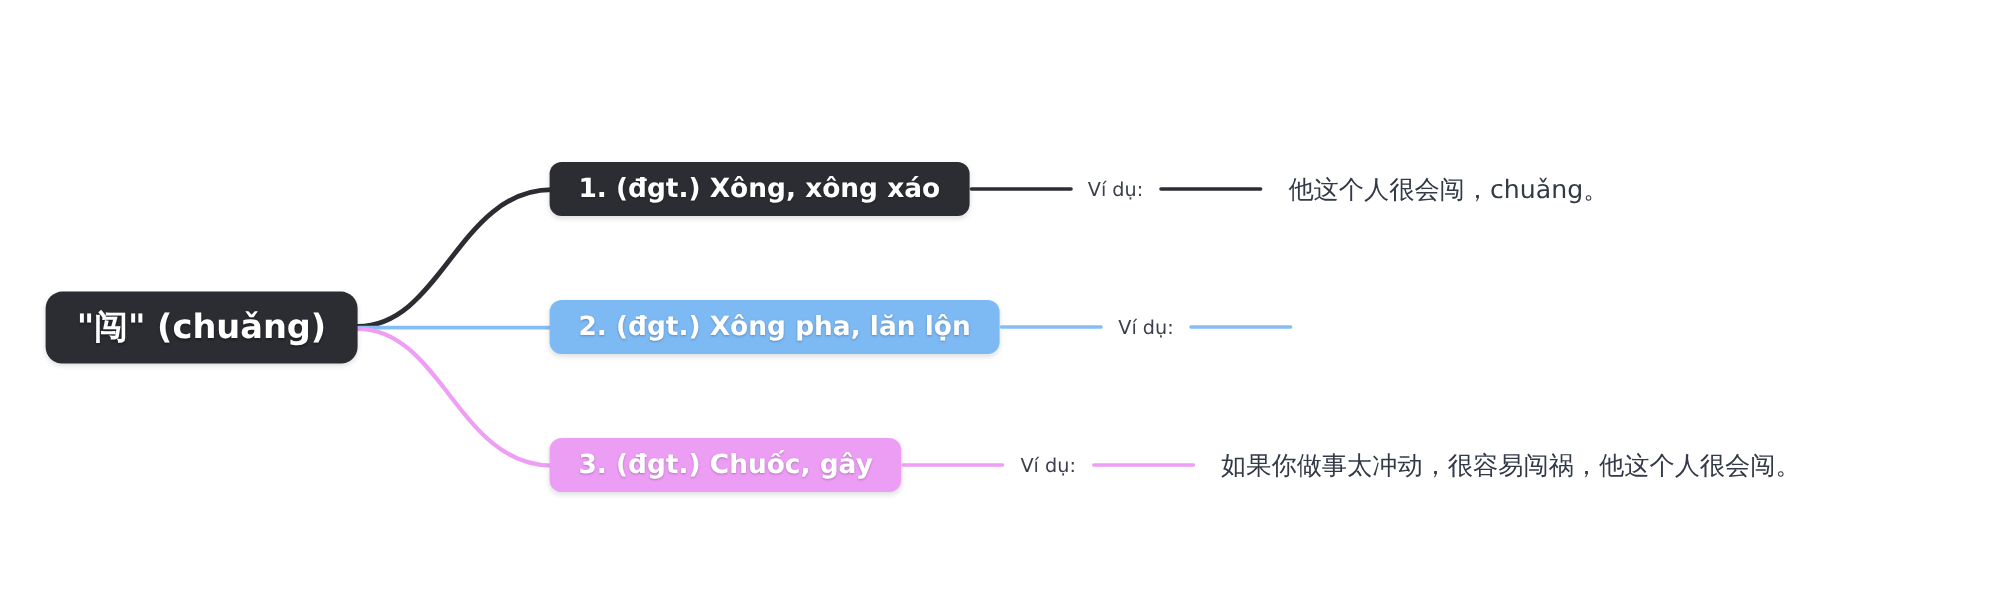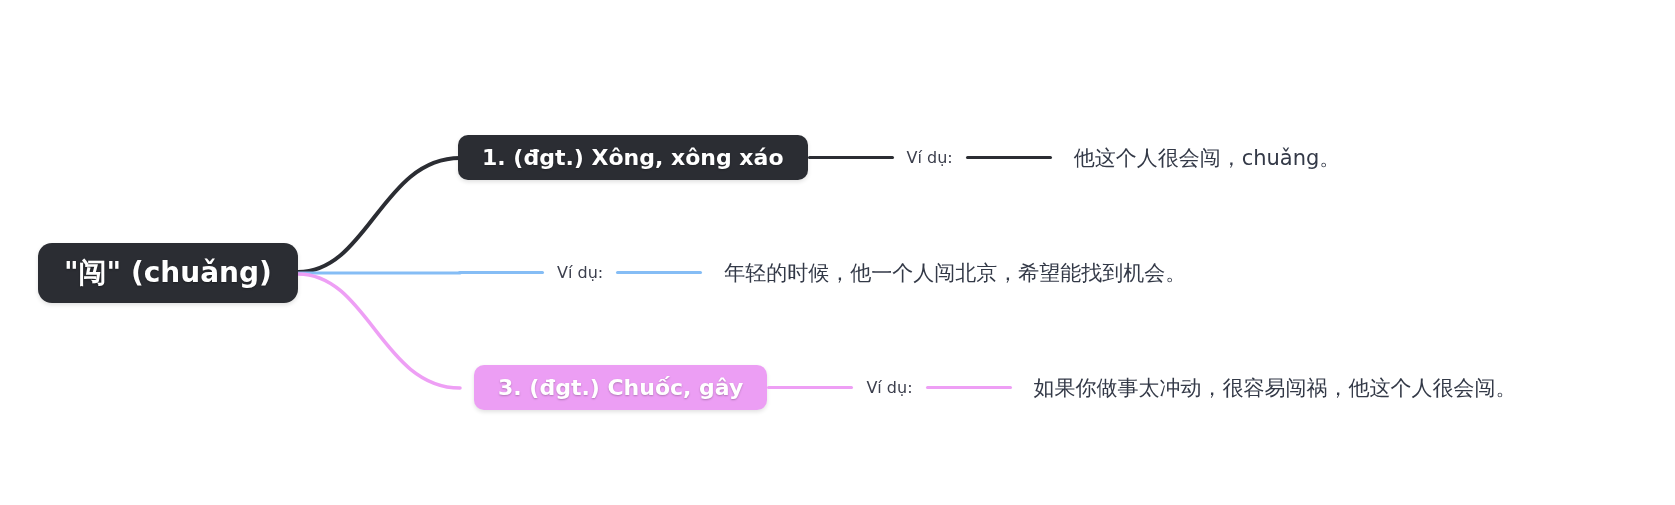--- a/index.html
+++ b/index.html
@@ -43,21 +43,21 @@
   .branch-row{
     position:absolute;
     left:458px;
     height:45px;
     display:flex;
     align-items:center;
     z-index:1;
   }
   .row-1{top:135px;}
   .row-2{top:250px;}
-  .row-3{top:365px;margin-left:16px;}
+  .row-3{top:365px;}
   .branch-node{
     height:45px;
     padding:0 24px;
     border-radius:10px;
     font-size:22px;
     text-shadow:0 1px 2px rgba(0,0,0,0.25);
   }
   .bg-dark{background:#2b2d33;}
   .bg-blue{background:#7db9f3;}
   .bg-pink{background:#ec9ef4;}
@@ -98,24 +98,24 @@
 
   <div class="branch-row row-1">
     <div class="node branch-node bg-dark">1. (đgt.) Xông, xông xáo</div>
     <div class="line-seg c-dark"></div>
     <div class="vi-du">Ví dụ:</div>
     <div class="line-seg c-dark"></div>
     <div class="example">他这个人很会闯，chuǎng。</div>
   </div>
 
   <div class="branch-row row-2">
+    <div class="node branch-node bg-blue">2. (đgt.) Xông pha, lăn lộn</div>
     <div class="line-seg c-blue"></div>
     <div class="vi-du">Ví dụ:</div>
     <div class="line-seg c-blue"></div>
-    <div class="example">年轻的时候，他一个人闯北京，希望能找到机会。</div>
   </div>
 
   <div class="branch-row row-3">
     <div class="node branch-node bg-pink">3. (đgt.) Chuốc, gây</div>
     <div class="line-seg c-pink"></div>
     <div class="vi-du">Ví dụ:</div>
     <div class="line-seg c-pink"></div>
     <div class="example">如果你做事太冲动，很容易闯祸，他这个人很会闯。</div>
   </div>
 

